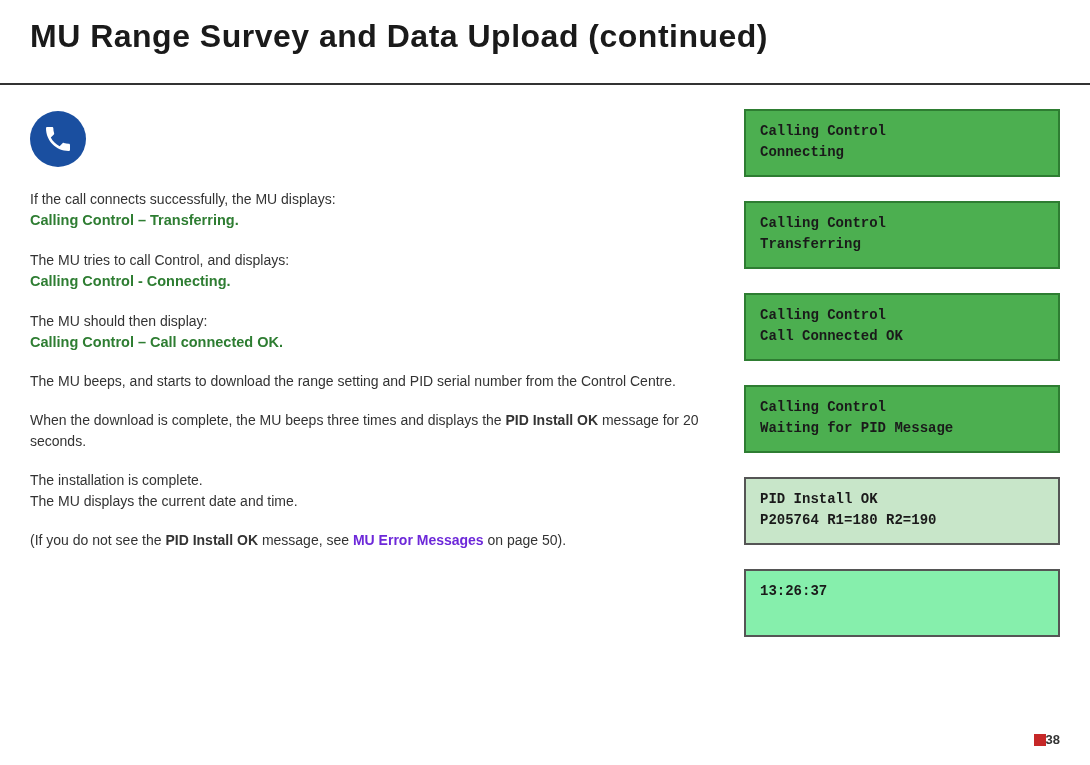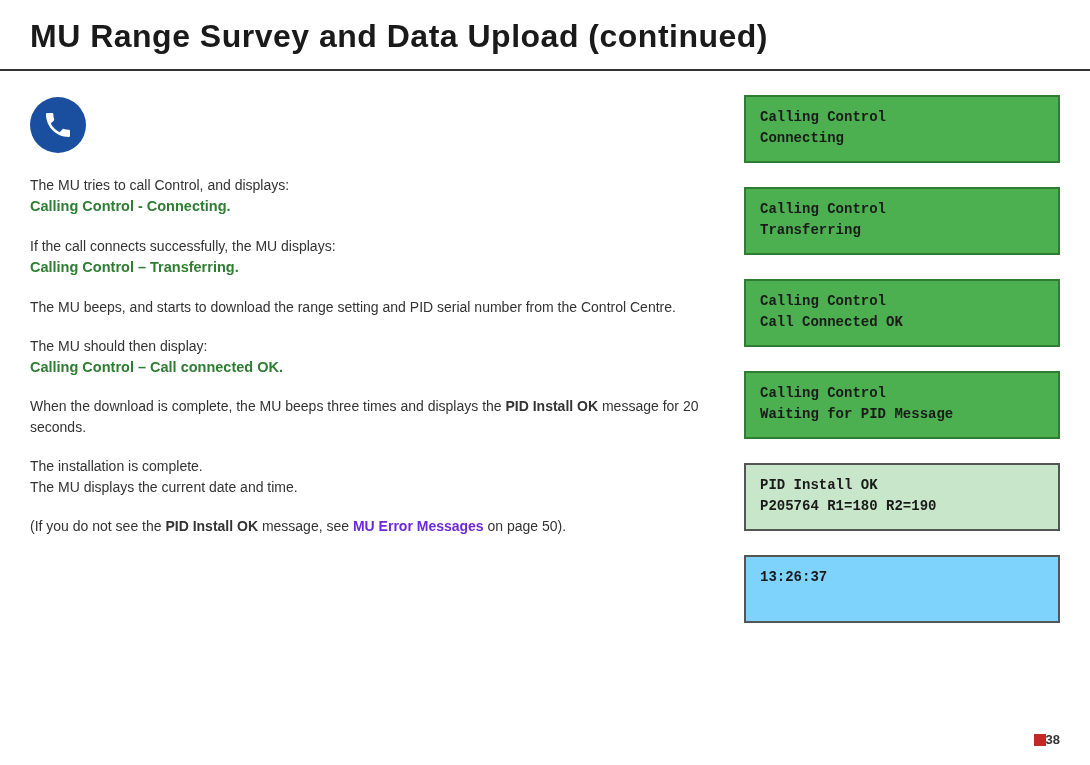--- a/index.html
+++ b/index.html
@@ -7,21 +7,21 @@
     body {
       width: 1090px;
       height: 765px;
       background: #ffffff;
       font-family: Arial, sans-serif;
       overflow: hidden;
       position: relative;
     }
 
     .page-header {
-      padding: 18px 30px 14px 30px;
+      padding: 18px 30px 28px 30px;
       border-bottom: 2px solid #333;
       margin-bottom: 0;
     }
 
     .page-header h1 {
       font-size: 32px;
       font-weight: 900;
       color: #1a1a1a;
       letter-spacing: 0.5px;
     }
@@ -117,21 +117,21 @@
       line-height: 1.5;
       min-height: 68px;
     }
 
     .device-screen.dark-border {
       background: #c8e6c9;
       border: 2px solid #555;
     }
 
     .device-screen.time-screen {
-      background: #7dd3fc;
+      background: #86efac;
       border: 2px solid #555;
     }
 
     
     .page-number {
       position: absolute;
       bottom: 18px;
       right: 30px;
       display: flex;
       align-items: center;
@@ -168,41 +168,41 @@
     <div class="step-intro">
       <div class="blue-button-icon">
         <svg viewBox="0 0 24 24">
           <path d="M6.6 10.8c1.4 2.8 3.8 5.1 6.6 6.6l2.2-2.2c.3-.3.7-.4 1-.2 1.1.4 2.3.6 3.6.6.6 0 1 .4 1 1V20c0 .6-.4 1-1 1-9.4 0-17-7.6-17-17 0-.6.4-1 1-1h3.5c.6 0 1 .4 1 1 0 1.3.2 2.5.6 3.6.1.3 0 .7-.2 1L6.6 10.8z"></path>
         </svg>
       </div>
     </div>
 
     <div class="info-block">
       <p>
+        <span>If the call connects successfully, the MU displays:</span><br>
+        <span class="highlight">Calling Control – Transferring.</span>
+      </p>
+    </div>
+
+    <div class="info-block">
+      <p>
         <span>The MU tries to call Control, and displays:</span><br>
         <span class="highlight">Calling Control - Connecting.</span>
       </p>
     </div>
 
     <div class="info-block">
       <p>
-        <span>If the call connects successfully, the MU displays:</span><br>
-        <span class="highlight">Calling Control – Transferring.</span>
-      </p>
-    </div>
-
-    <div class="info-block">
-      <p>The MU beeps, and starts to download the range setting and PID serial number from the Control Centre.</p>
-    </div>
-
-    <div class="info-block">
-      <p>
         <span>The MU should then display:</span><br>
         <span class="highlight">Calling Control – Call connected OK.</span>
       </p>
+    </div>
+
+    <div class="info-block">
+      <p>The MU beeps, and starts to download the range setting and PID serial number from the Control Centre.</p>
     </div>
 
     <div class="info-block">
       <p>
         When the download is complete, the MU beeps three times and displays the <strong>PID Install OK</strong> message for 20 seconds.
       </p>
     </div>
 
     <div class="info-block">
       <p>The installation is complete.<br>The MU displays the current date and time.</p>

